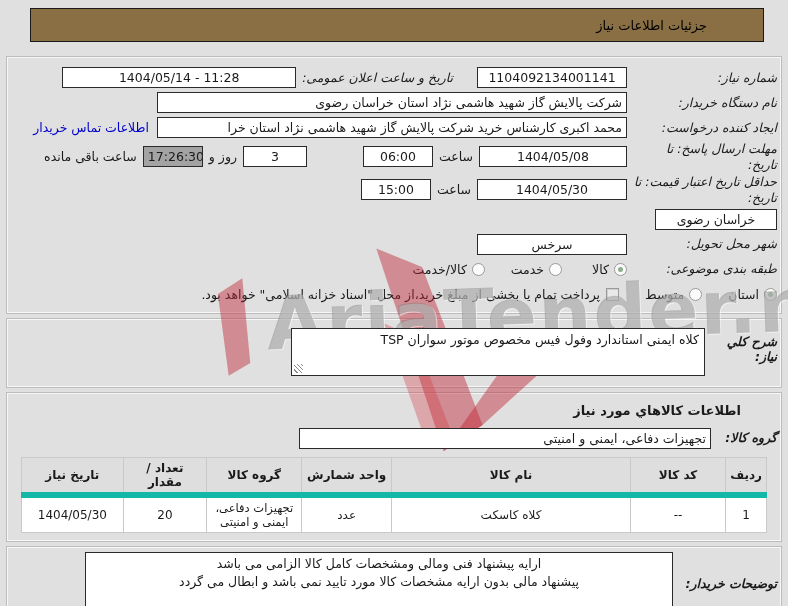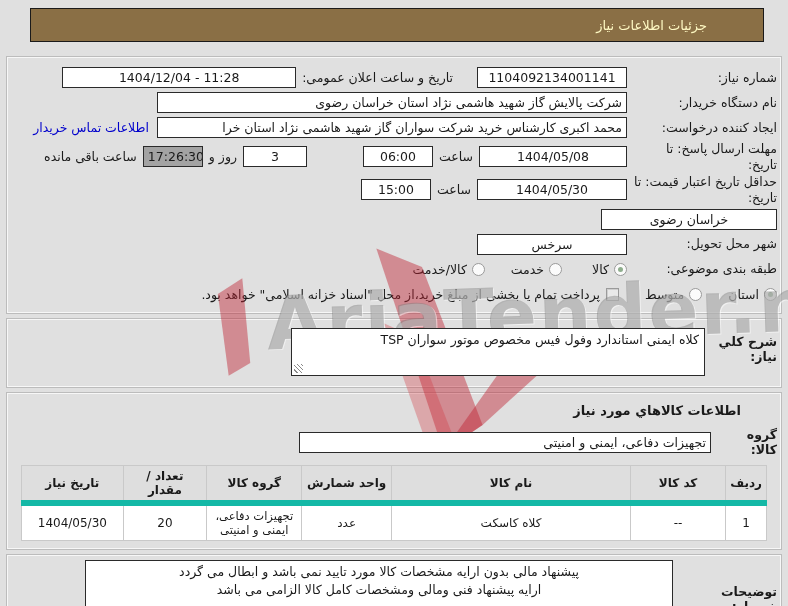--- a/index.html
+++ b/index.html
@@ -10,21 +10,21 @@
     font-size: 12.5px;
     color: #1a1a1a;
     direction: rtl;
     position: relative;
   }
   .titlebar {
     margin: 8px 24px 0 30px;
     height: 34px;
     background: #8a6f45;
     border: 1px solid #1a1a1a;
-    color: #fef9c3;
+    color: #000000;
     display: flex;
     align-items: center;
     justify-content: flex-start;
     padding-right: 56px;
     font-size: 13px;
   }
   .group {
     margin: 0 6px;
     border: 1px solid #bcbcbc;
     box-shadow: inset 1px 1px 0 #f7f7f7, inset -1px -1px 0 #f7f7f7;
@@ -39,20 +39,21 @@
     display: flex;
     align-items: center;
     min-height: 25px;
     padding: 1px 0;
   }
   .lbl {
     width: 150px;
     flex: 0 0 150px;
     padding-left: 6px;
     line-height: 1.25;
+    font-style: italic;
   }
   .lbl-b { font-weight: bold; }
   .tb {
     background: #fff;
     border: 1px solid #2a2a2a;
     height: 21px;
     line-height: 19px;
     padding: 0 4px;
     overflow: hidden;
     white-space: nowrap;
@@ -160,31 +161,31 @@
 <div class="titlebar">
   <span>جزئیات اطلاعات نیاز</span>
 </div>
 
 <div class="group g1">
 
   <div class="row">
     <div class="lbl">شماره نیاز:</div>
     <div class="tb num" style="width:150px">1104092134001141</div>
     <div class="lbl" style="width:auto;flex:0 0 auto;margin-right:24px">تاریخ و ساعت اعلان عمومی:</div>
-    <div class="tb num" style="width:234px">1404/12/04 - 11:28</div>
+    <div class="tb num" style="width:234px">1404/05/14 - 11:28</div>
   </div>
 
   <div class="row">
     <div class="lbl">نام دستگاه خریدار:</div>
     <div class="tb txt" style="width:470px">شرکت پالایش گاز شهید هاشمی نژاد   استان خراسان رضوی</div>
   </div>
 
   <div class="row">
     <div class="lbl">ایجاد کننده درخواست:</div>
-    <div class="tb txt" style="width:470px">محمد اکبری کارشناس خرید شرکت سواران گاز شهید هاشمی نژاد   استان خرا</div>
+    <div class="tb txt" style="width:470px">محمد اکبری کارشناس خرید شرکت پالایش گاز شهید هاشمی نژاد   استان خرا</div>
     <span class="link">اطلاعات تماس خریدار</span>
   </div>
 
   <div class="row">
     <div class="lbl">مهلت ارسال پاسخ: تا تاریخ:</div>
     <div class="tb num" style="width:148px">1404/05/08</div>
     <span class="inline-lbl">ساعت</span>
     <div class="tb num" style="width:70px">06:00</div>
     <div class="tb num" style="width:64px;margin-right:56px">3</div>
     <span class="inline-lbl">روز و</span>
@@ -193,21 +194,21 @@
   </div>
 
   <div class="row">
     <div class="lbl">حداقل تاریخ اعتبار قیمت: تا تاریخ:</div>
     <div class="tb num" style="width:150px">1404/05/30</div>
     <span class="inline-lbl">ساعت</span>
     <div class="tb num" style="width:70px">15:00</div>
   </div>
 
   <div class="row">
-    <div class="tb num" style="width:176px;direction:rtl">خراسان رضوی</div>
+    <div class="tb num" style="width:122px;direction:rtl">خراسان رضوی</div>
   </div>
 
   <div class="row">
     <div class="lbl">شهر محل تحویل:</div>
     <div class="tb num" style="width:150px;direction:rtl">سرخس</div>
   </div>
 
   <div class="row">
     <div class="lbl">طبقه بندی موضوعی:</div>
     <div class="optwrap" style="margin-left:30px">
@@ -280,22 +281,22 @@
         <td class="num">1404/05/30</td>
       </tr>
     </tbody>
   </table>
 </div>
 
 <div class="group g4">
   <div class="row" style="align-items:flex-start">
     <div class="lbl lbl-b" style="width:104px;flex:0 0 104px;padding-top:24px">توضیحات خریدار:</div>
     <div class="textarea" style="width:588px;height:66px;text-align:center">
+      <div>ارایه پیشنهاد فنی ومالی ومشخصات کامل کالا الزامی می باشد</div>
       <div>پیشنهاد مالی بدون ارایه مشخصات کالا مورد تایید نمی باشد و ابطال می گردد</div>
-      <div>ارایه پیشنهاد فنی ومالی ومشخصات کامل کالا الزامی می باشد</div>
 
     </div>
   </div>
 </div>
 
 <div class="watermark">
   <svg class="wm-logo" width="380" height="240" viewBox="0 0 380 240">
     <polygon points="30,60 55,45 60,130 38,142" fill="rgba(190,35,50,0.45)"></polygon>
     <polygon points="190,20 235,40 290,200 250,225" fill="rgba(190,35,50,0.45)"></polygon>
     <polygon points="290,200 250,225 330,120 355,145" fill="rgba(190,35,50,0.45)"></polygon>

